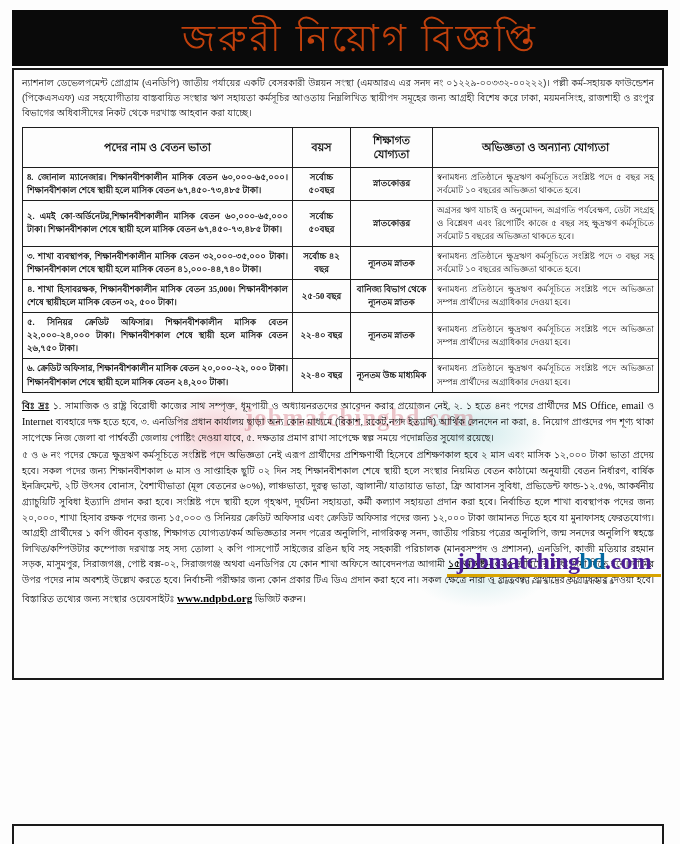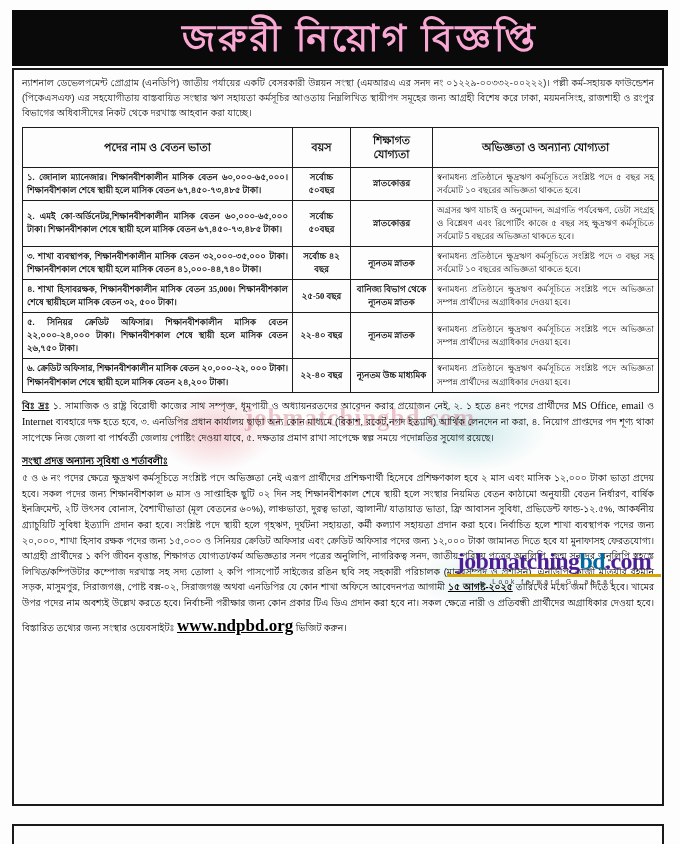--- a/index.html
+++ b/index.html
@@ -44,34 +44,34 @@
 
   
   .banner{
     position:absolute;left:12px;top:10px;
     width:656px;height:56px;
     background:#0a0a0a;
     display:flex;align-items:center;justify-content:center;
     z-index:3;
   }
   .banner-title{
-    color:#f9a8d4;
+    color:#c2410c;
     font-family:"Liberation Serif","DejaVu Serif",serif;
     font-size:37px;
-    font-weight:bold;
+    font-weight:normal;
     letter-spacing:3px;
     line-height:1;
     white-space:nowrap;
     margin-left:40px;
   }
 
   
   .body-box{
     position:absolute;left:12px;top:68px;
-    width:652px;height:738px;
+    width:652px;height:612px;
     border:2px solid #1a1a1a;
     box-sizing:border-box;
     background:transparent;
     z-index:2;
     padding:6px 8px 0 8px;
   }
 
   .intro{
     font-family:"Liberation Sans","DejaVu Sans",sans-serif;
     font-size:9.3px;
@@ -161,21 +161,21 @@
     margin-top:2px;
     font-size:9.3px;
     line-height:1.68;
     text-align:justify;
     position:relative;z-index:2;
   }
   .b{font-weight:bold;}
   .u{text-decoration:underline;}
   .site{
     font-family:"Liberation Serif","DejaVu Serif",serif;
-    font-size:17px;font-weight:bold;text-decoration:underline;
+    font-size:11px;font-weight:bold;text-decoration:underline;
   }
 
   
   .bottom-box{
     position:absolute;left:12px;top:824px;
     width:652px;height:30px;
     border:2px solid #1a1a1a;
     box-sizing:border-box;
     z-index:2;
   }
@@ -208,21 +208,21 @@
       <thead>
         <tr>
           <th>পদের নাম ও বেতন ভাতা</th>
           <th>বয়স</th>
           <th>শিক্ষাগত যোগ্যতা</th>
           <th>অভিজ্ঞতা ও অন্যান্য যোগ্যতা</th>
         </tr>
       </thead>
       <tbody>
         <tr>
-          <td class="c-post">১. জোনাল ম্যানেজার। শিক্ষানবীশকালীন মাসিক বেতন ৬০,০০০-৬৫,০০০। শিক্ষানবীশকাল শেষে স্থায়ী হলে মাসিক বেতন ৬৭,৪৫০-৭৩,৪৮৫ টাকা।</td>
+          <td class="c-post">8. জোনাল ম্যানেজার। শিক্ষানবীশকালীন মাসিক বেতন ৬০,০০০-৬৫,০০০। শিক্ষানবীশকাল শেষে স্থায়ী হলে মাসিক বেতন ৬৭,৪৫০-৭৩,৪৮৫ টাকা।</td>
           <td class="c-age">সর্বোচ্চ ৫০বছর</td>
           <td class="c-edu">স্নাতকোত্তর</td>
           <td class="c-exp">স্বনামধন্য প্রতিষ্ঠানে ক্ষুদ্রঋণ কর্মসূচিতে সংশ্লিষ্ট পদে ৫ বছর সহ সর্বমোট ১০ বছরের অভিজ্ঞতা থাকতে হবে।</td>
         </tr>
         <tr>
           <td class="c-post">২. এমই কো-অর্ডিনেটর,শিক্ষানবীশকালীন মাসিক বেতন ৬০,০০০-৬৫,০০০ টাকা। শিক্ষানবীশকাল শেষে স্থায়ী হলে মাসিক বেতন ৬৭,৪৫০-৭৩,৪৮৫ টাকা।</td>
           <td class="c-age">সর্বোচ্চ ৫০বছর</td>
           <td class="c-edu">স্নাতকোত্তর</td>
           <td class="c-exp">অগ্রসর ঋণ যাচাই ও অনুমোদন, অগ্রগতি পর্যবেক্ষণ, ডেটা সংগ্রহ ও বিশ্লেষণ এবং রিপোর্টিং কাজে ৫ বছর সহ ক্ষুদ্রঋণ কর্মসূচিতে সর্বমোট 5 বছরের অভিজ্ঞতা থাকতে হবে।</td>
         </tr>
@@ -250,21 +250,20 @@
           <td class="c-edu">ন্যূনতম উচ্চ মাধ্যমিক</td>
           <td class="c-exp">স্বনামধন্য প্রতিষ্ঠানে ক্ষুদ্রঋণ কর্মসূচিতে সংশ্লিষ্ট পদে অভিজ্ঞতা সম্পন্ন প্রার্থীদের অগ্রাধিকার দেওয়া হবে।</td>
         </tr>
       </tbody>
     </table>
 
     <div class="notes">
       <span class="notes-label">বিঃ দ্রঃ</span><span> ১. সামাজিক ও রাষ্ট্র বিরোধী কাজের সাথ সম্পৃক্ত, ধূমপায়ী ও অধ্যায়নরতদের আবেদন করার প্রয়োজন নেই, ২. ১ হতে ৪নং পদের প্রার্থীদের </span><span class="latin">MS Office, email</span><span> ও </span><span class="latin">Internet</span><span> ব্যবহারে দক্ষ হতে হবে, ৩. এনডিপির প্রধান কার্যালয় ছাড়া অন্য কোন মাধ্যমে (বিকাশ, রকেট,নগদ ইত্যাদি) আর্থিক লেনদেন না করা, ৪. নিয়োগ প্রাপ্তদের পদ শূণ্য থাকা সাপেক্ষে নিজ জেলা বা পার্শ্ববর্তী জেলায় পোষ্টিং দেওয়া যাবে, ৫. দক্ষতার প্রমাণ রাখা সাপেক্ষে স্বল্প সময়ে পদোন্নতির সুযোগ রয়েছে।</span>
     </div>
 
-    <div class="benefits-head">সংস্থা প্রদত্ত অন্যান্য সুবিধা ও শর্তাবলীঃ</div>
 
     <div class="benefits">
       <span>৫ ও ৬ নং পদের ক্ষেত্রে ক্ষুদ্রঋণ কর্মসূচিতে সংশ্লিষ্ট পদে অভিজ্ঞতা নেই এরূপ প্রার্থীদের প্রশিক্ষণার্থী হিসেবে প্রশিক্ষণকাল হবে ২ মাস এবং মাসিক ১২,০০০ টাকা ভাতা প্রদেয় হবে। সকল পদের জন্য শিক্ষানবীশকাল ৬ মাস ও সাপ্তাহিক ছুটি ০২ দিন সহ শিক্ষানবীশকাল শেষে স্থায়ী হলে সংস্থার নিয়মিত বেতন কাঠামো অনুযায়ী বেতন নির্ধারণ, বার্ষিক ইনক্রিমেন্ট, ২টি উৎসব বোনাস, বৈশাখীভাতা (মূল বেতনের ৬০%), লাঞ্চভাতা, দুরত্ব ভাতা, জ্বালানী/ যাতায়াত ভাতা, ফ্রি আবাসন সুবিধা, প্রভিডেন্ট ফান্ড-১২.৫%, আকর্ষনীয় গ্র্যাচুয়িটি সুবিধা ইত্যাদি প্রদান করা হবে। সংশ্লিষ্ট পদে স্থায়ী হলে গৃহঋণ, দূর্ঘটনা সহায়তা, কর্মী কল্যাণ সহায়তা প্রদান করা হবে। নির্বাচিত হলে শাখা ব্যবস্থাপক পদের জন্য ২০,০০০, শাখা হিসাব রক্ষক পদের জন্য ১৫,০০০ ও  সিনিয়র ক্রেডিট অফিসার এবং ক্রেডিট অফিসার পদের জন্য ১২,০০০ টাকা জামানত দিতে হবে যা মুনাফাসহ ফেরতযোগ্য। আগ্রহী প্রার্থীদের ১ কপি জীবন বৃত্তান্ত, শিক্ষাগত যোগ্যতা/কর্ম অভিজ্ঞতার সনদ পত্রের অনুলিপি, নাগরিকত্ব সনদ, জাতীয় পরিচয় পত্রের অনুলিপি, জন্ম সনদের অনুলিপি স্বহস্তে লিখিত/কম্পিউটার কম্পোজ দরখাস্ত সহ সদ্য তোলা ২ কপি পাসপোর্ট সাইজের রঙিন ছবি সহ সহকারী পরিচালক (মানবসম্পদ ও প্রশাসন), এনডিপি, কাজী মতিয়ার রহমান সড়ক, মাসুমপুর, সিরাজগঞ্জ, পোষ্ট বক্স-০২, সিরাজগঞ্জ অথবা এনডিপির যে কোন শাখা অফিসে আবেদনপত্র আগামী </span><span class="b u">১৫ আগষ্ট-২০২৫</span><span> তারিখের মধ্যে জমা দিতে হবে। খামের উপর পদের নাম অবশ্যই উল্লেখ করতে হবে। নির্বাচনী পরীক্ষার জন্য কোন প্রকার টিএ ডিএ প্রদান করা হবে না। সকল ক্ষেত্রে নারী ও প্রতিবন্ধী প্রার্থীদের অগ্রাধিকার দেওয়া হবে। বিস্তারিত তথ্যের জন্য সংস্থার ওয়েবসাইটঃ </span><span class="site">www.ndpbd.org</span><span> ভিজিট করুন।</span>
     </div>
 
   </div>
 
   <div class="sitewm">
     <div class="logo"><span class="k">jobmatching</span><span class="g">bd</span><span class="r">.com</span></div>
     <div class="bar"></div>

